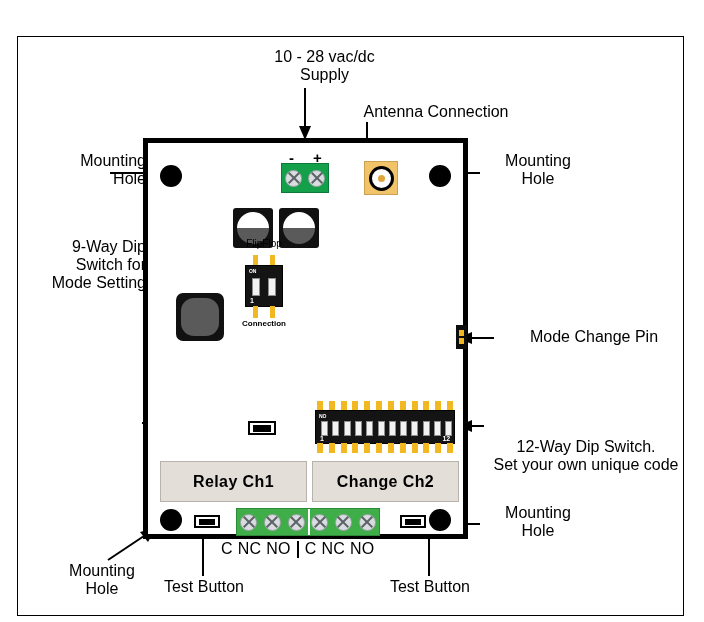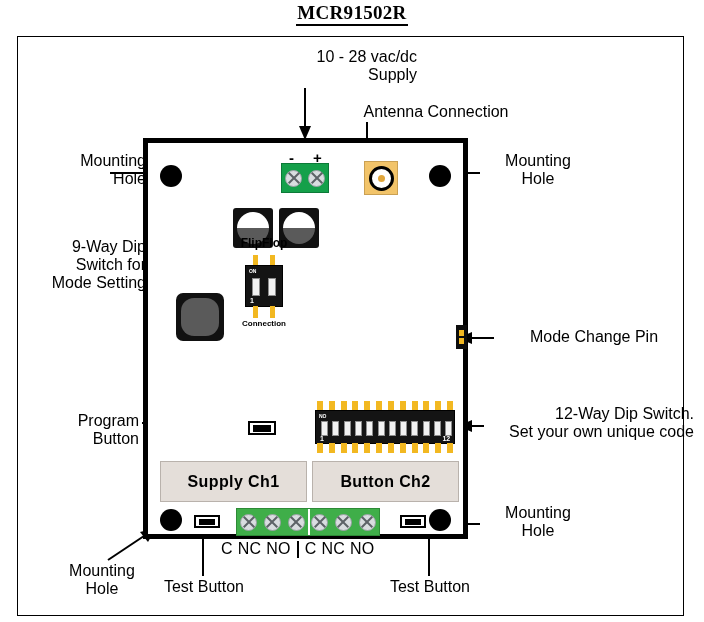--- a/index.html
+++ b/index.html
@@ -164,25 +164,24 @@
   .term-labels .grp { display: flex; gap: 5px; }
   .term-labels .bar {
     width: 2px; height: 17px; background: #000; margin: 0 6px;
   }
 </style>
 </head>
 <body>
 
 <div id="root">
 
-  <div class="title"><span>MCR91502R</span></div>
 
   <div class="outer-frame"></div>
 
-  <div class="lbl c" style="left:232px; top:48px; width:185px;text-align:right;">10 - 28 vac/dc
+  <div class="lbl c" style="left:232px; top:48px; width:185px;">10 - 28 vac/dc
 Supply</div>
   <svg class="arrow" style="left:296px; top:88px;" width="20" height="52">
     <line x1="9" y1="0" x2="9" y2="42" stroke="#000" stroke-width="2"></line>
     <polygon points="9,52 3,38 15,38" fill="#000"></polygon>
   </svg>
 
   <div class="lbl l" style="left:336px; top:103px; width:200px;">Antenna Connection</div>
   <svg class="arrow" style="left:358px; top:122px;" width="20" height="56">
     <line x1="9" y1="0" x2="9" y2="46" stroke="#000" stroke-width="2"></line>
     <polygon points="9,56 3,42 15,42" fill="#000"></polygon>
@@ -209,28 +208,26 @@
     <line x1="0" y1="3" x2="80" y2="26" stroke="#000" stroke-width="2"></line>
     <polygon points="92,30 76,20 78,32" fill="#000"></polygon>
   </svg>
 
   <div class="lbl l" style="left:494px; top:328px; width:200px;">Mode Change Pin</div>
   <svg class="arrow" style="left:458px; top:330px;" width="36" height="16">
     <line x1="36" y1="8" x2="12" y2="8" stroke="#000" stroke-width="2"></line>
     <polygon points="0,8 14,2 14,14" fill="#000"></polygon>
   </svg>
 
-  <div class="lbl r" style="left:44px; top:412px; width:95px;">Program
-Button</div>
   <svg class="arrow" style="left:142px; top:415px;" width="104" height="16">
     <line x1="0" y1="8" x2="94" y2="8" stroke="#000" stroke-width="2"></line>
     <polygon points="104,8 90,2 90,14" fill="#000"></polygon>
   </svg>
 
-  <div class="lbl c" style="left:478px; top:405px; width:216px;text-align:right;">12-Way Dip Switch.
+  <div class="lbl c" style="left:478px; top:438px; width:216px;">12-Way Dip Switch.
 Set your own unique code</div>
   <svg class="arrow" style="left:458px; top:418px;" width="26" height="16">
     <line x1="26" y1="8" x2="12" y2="8" stroke="#000" stroke-width="2"></line>
     <polygon points="0,8 14,2 14,14" fill="#000"></polygon>
   </svg>
 
   <div class="lbl l" style="left:478px; top:504px; width:120px;">Mounting
 Hole</div>
   <svg class="arrow" style="left:452px; top:516px;" width="28" height="16">
     <line x1="28" y1="8" x2="12" y2="8" stroke="#000" stroke-width="2"></line>
@@ -275,21 +272,21 @@
     </div>
     <div class="relay-comp" style="left:131px; top:65px; width:40px; height:40px;">
       <div class="disc"></div>
     </div>
 
     <div class="coil" style="left:28px; top:150px; width:48px; height:48px;">
       <div class="core"></div>
     </div>
 
     <div class="dip" style="left:92px; top:110px; width:48px; height:68px;">
-      <div class="lbl c" style="left:-8px; top:-14px; width:64px; font-size:12px; font-weight:bold; line-height:9px;">FlipFlop</div>
+      <div class="lbl c" style="left:-8px; top:-14px; width:64px; font-size:10px; font-weight:normal; line-height:9px;">FlipFlop</div>
       <div class="pins" style="top:2px; width:48px; justify-content:space-evenly;">
         <i class="pin" style="width:5px; height:12px; display:block;"></i>
         <i class="pin" style="width:5px; height:12px; display:block;"></i>
       </div>
       <div class="body" style="top:12px; width:38px; height:42px; margin-left:5px;">
         <div class="micro" style="left:3px; top:2px;">ON</div>
         <div class="slider" style="left:6px; top:12px; width:8px; height:18px;"></div>
         <div class="slider" style="left:22px; top:12px; width:8px; height:18px;"></div>
         <div class="micro" style="left:4px; top:32px; font-size:7px;">1</div>
       </div>
@@ -350,22 +347,22 @@
         <i class="pin" style="width:6px; height:10px; display:block;"></i>
         <i class="pin" style="width:6px; height:10px; display:block;"></i>
         <i class="pin" style="width:6px; height:10px; display:block;"></i>
         <i class="pin" style="width:6px; height:10px; display:block;"></i>
         <i class="pin" style="width:6px; height:10px; display:block;"></i>
         <i class="pin" style="width:6px; height:10px; display:block;"></i>
         <i class="pin" style="width:6px; height:10px; display:block;"></i>
       </div>
     </div>
 
-    <div class="relay-box" style="left:12px; top:318px; width:147px; height:41px;">Supply  Ch1</div>
-    <div class="relay-box" style="left:164px; top:318px; width:147px; height:41px;">Button  Ch2</div>
+    <div class="relay-box" style="left:12px; top:318px; width:147px; height:41px;">Relay  Ch1</div>
+    <div class="relay-box" style="left:164px; top:318px; width:147px; height:41px;">Change  Ch2</div>
 
     <div class="pushbtn" style="left:46px; top:372px; width:26px; height:13px;">
       <i style="width:16px; height:6px;"></i>
     </div>
     <div class="pushbtn" style="left:252px; top:372px; width:26px; height:13px;">
       <i style="width:16px; height:6px;"></i>
     </div>
 
     <div class="term-block" style="left:88px; top:365px; width:144px; height:28px;">
       <div class="screw"></div>

